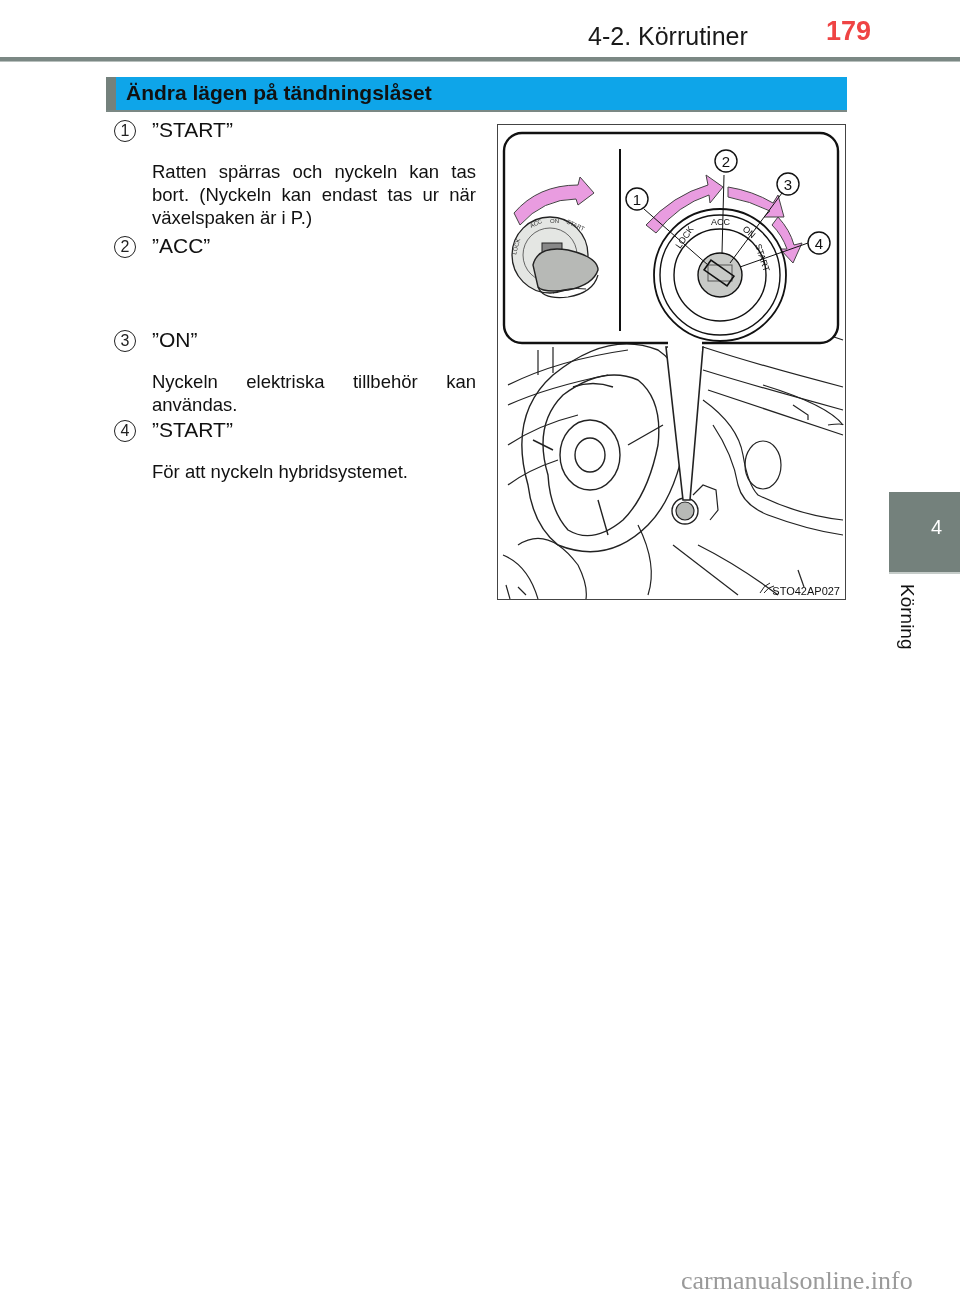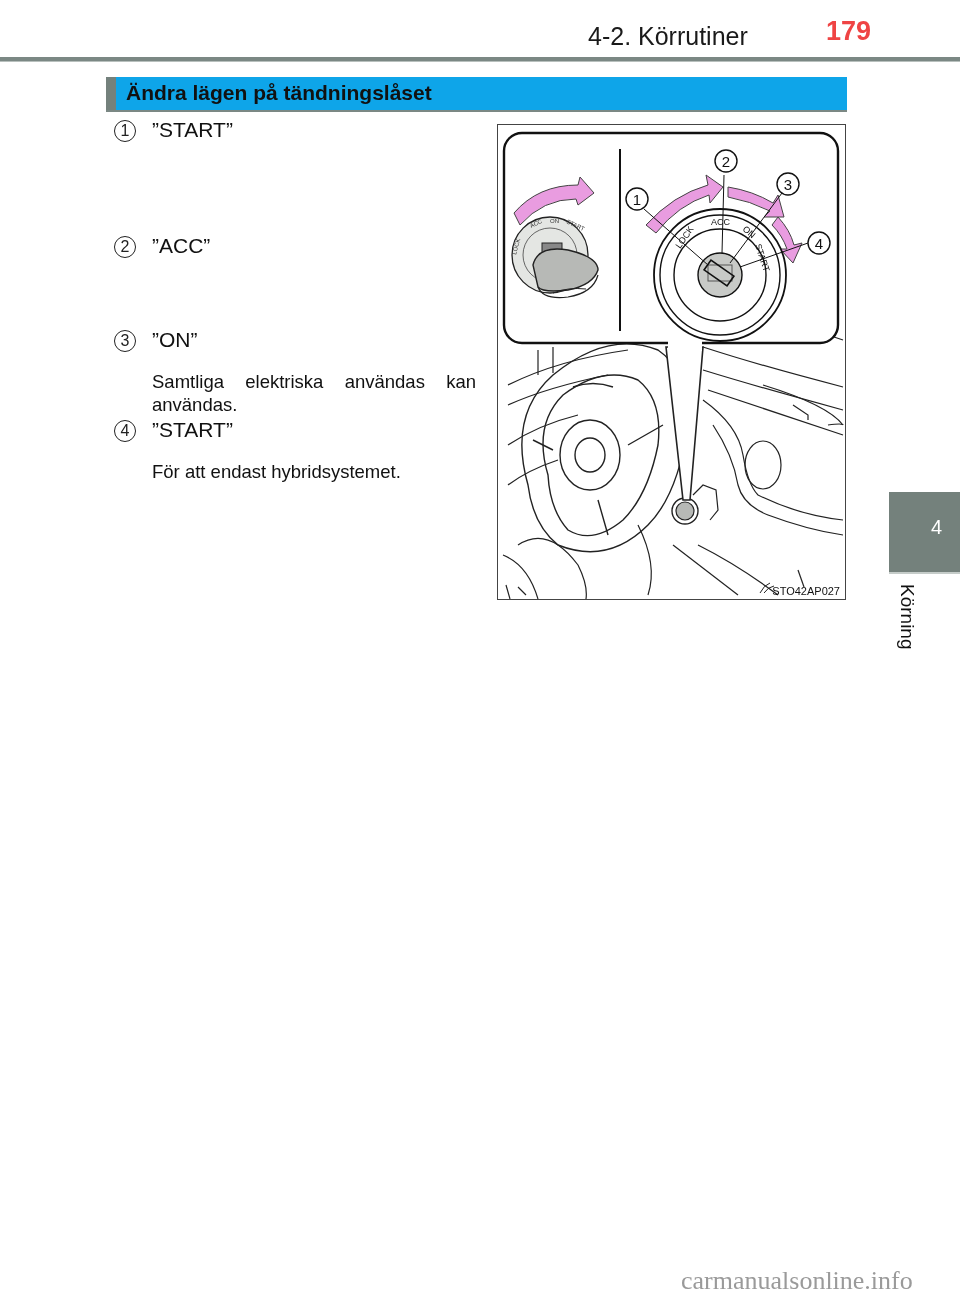--- a/index.html
+++ b/index.html
@@ -77,43 +77,44 @@
 <div class="title-bar">
   <div class="title-accent"></div>
   <div class="title-text">Ändra lägen på tändningslåset</div>
 </div>
 
 <div class="item" style="top:118px;">
   <div class="item-head">
     <span class="circle-num">1</span>
     <span class="item-label">”START”</span>
   </div>
+  <div class="item-desc">Ratten spärras och nyckeln kan tas bort. (Nyckeln kan endast tas ur när växelspaken är i P.)</div>
 </div>
 
 <div class="item" style="top:234px;">
   <div class="item-head">
     <span class="circle-num">2</span>
     <span class="item-label">”ACC”</span>
   </div>
 </div>
 
 <div class="item" style="top:328px;">
   <div class="item-head">
     <span class="circle-num">3</span>
     <span class="item-label">”ON”</span>
   </div>
-  <div class="item-desc">Samtliga elektriska användas kan användas.</div>
+  <div class="item-desc">Nyckeln elektriska tillbehör kan användas.</div>
 </div>
 
 <div class="item" style="top:418px;">
   <div class="item-head">
     <span class="circle-num">4</span>
     <span class="item-label">”START”</span>
   </div>
-  <div class="item-desc">För att endast hybridsystemet.</div>
+  <div class="item-desc">För att nyckeln hybridsystemet.</div>
 </div>
 
 <div class="figure">
   <svg width="347" height="474" viewBox="0 0 347 474" xmlns="http://www.w3.org/2000/svg">
 
     <g fill="none" stroke="#222" stroke-width="1.2">
       <path d="M10 260 Q60 235 130 225"></path>
       <path d="M10 280 Q50 262 110 250"></path>
       <path d="M10 320 Q40 300 80 290"></path>
       <path d="M10 360 Q30 345 60 335"></path>

